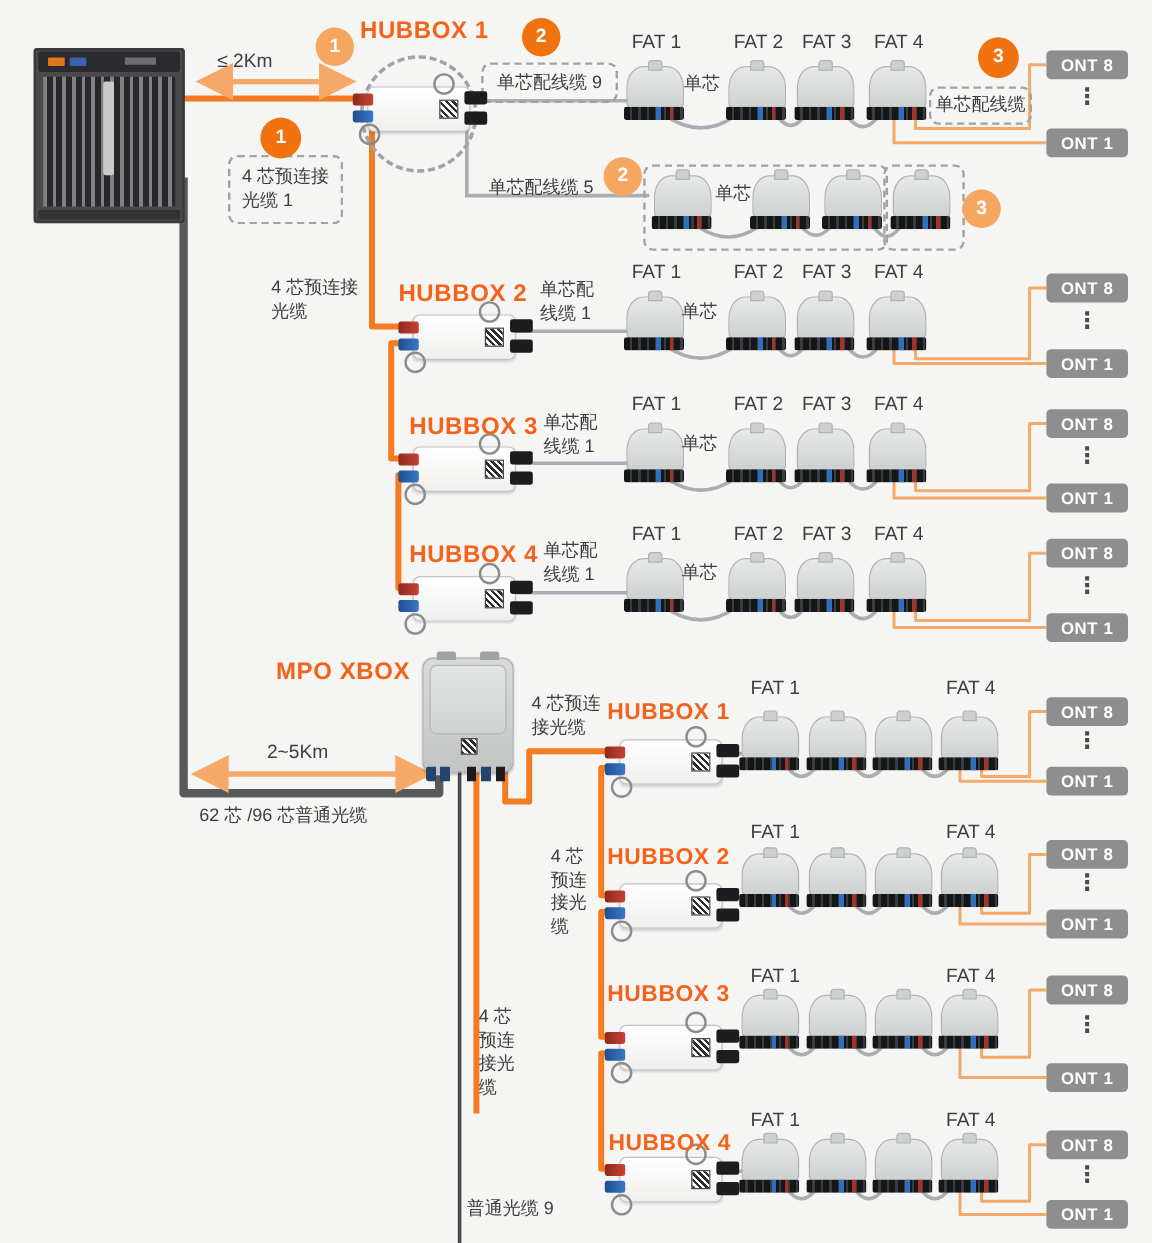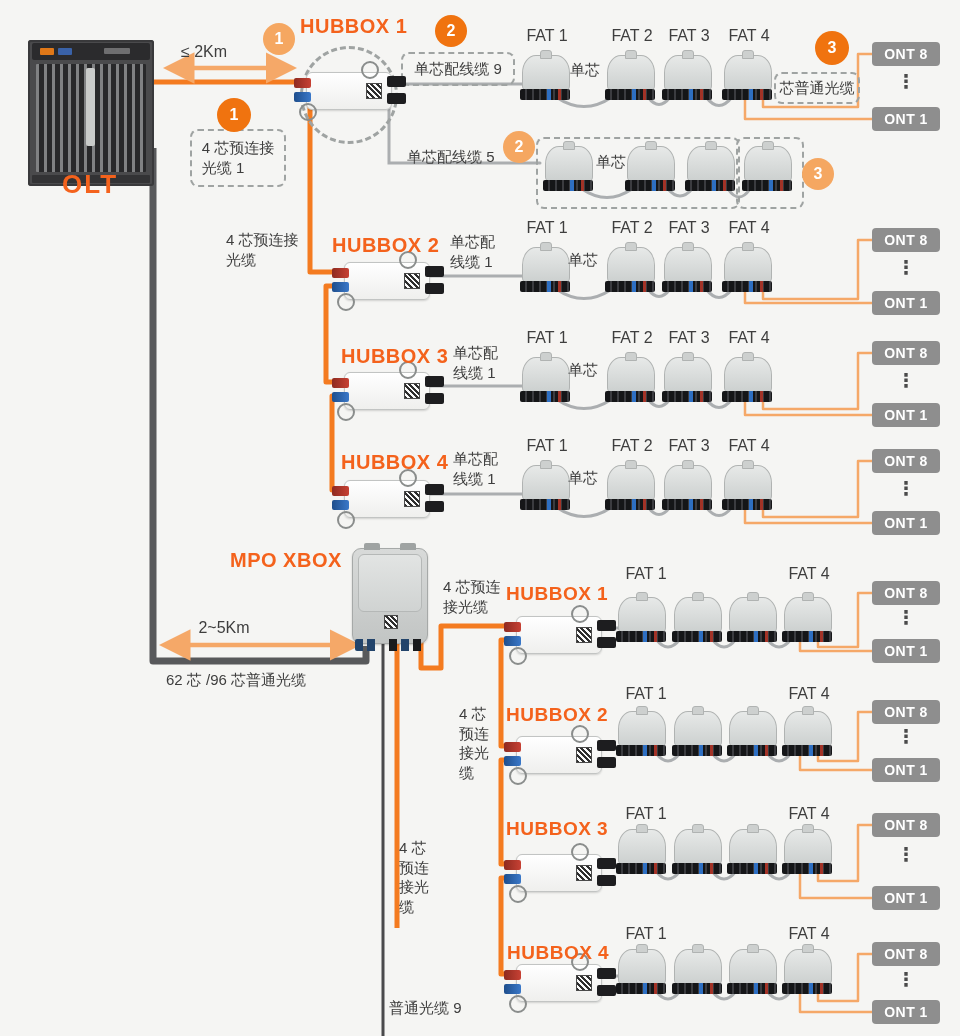--- a/index.html
+++ b/index.html
@@ -157,21 +157,20 @@
   <div class="olt">
     <i class="otop">
         <i class="b1"></i>
         <i class="b2"></i>
         <i class="lg"></i>
       </i>
     <i class="oslots"></i>
     <i class="octr"></i>
     <i class="obot"></i>
   </div>
-  <div class="lbl title olt-title" style="left:30px;top:168px;width:120px;">OLT</div>
 
   <div class="lbl dist" style="left:168px;top:42px;width:72px;">≤ 2Km</div>
   <div class="badge light" style="left:263px;top:23px;">1</div>
   <div class="title" style="left:300px;top:15px;">HUBBOX 1</div>
   <div class="dcircle" style="left:300px;top:46px;width:92px;height:92px;"></div>
   <div class="hub" style="left:306px;top:72px;">
     <i class="pr"></i>
       <i class="pb"></i>
     <i class="pk1"></i>
       <i class="pk2"></i>
@@ -188,21 +187,21 @@
   <div class="fatlbl" style="left:517px;top:27px;">FAT 1</div>
   <div class="fatlbl" style="left:602px;top:27px;">FAT 2</div>
   <div class="fatlbl" style="left:659px;top:27px;">FAT 3</div>
   <div class="fatlbl" style="left:719px;top:27px;">FAT 4</div>
   <div class="fat" style="left:522px;top:55px;"></div>
   <div class="fat" style="left:607px;top:55px;"></div>
   <div class="fat" style="left:664px;top:55px;"></div>
   <div class="fat" style="left:724px;top:55px;"></div>
   <div class="lbl" style="left:570px;top:60px;">单芯</div>
   <div class="badge dark" style="left:815px;top:31px;width:34px;height:34px;">3</div>
-  <div class="dbox" style="left:774px;top:72px;width:82px;height:28px;">芯普通光缆</div>
+  <div class="dbox" style="left:774px;top:72px;width:82px;height:28px;">单芯配线缆</div>
   <div class="ont" style="top:42px;">ONT 8</div>
   <div class="dots" style="top:70px;">⋮</div>
   <div class="ont" style="top:107px;">ONT 1</div>
 
   <div class="lbl" style="left:407px;top:147px;">单芯配线缆 5</div>
   <div class="badge light" style="left:503px;top:131px;">2</div>
   <div class="dbox" style="left:536px;top:137px;width:200px;height:68px;"></div>
   <div class="dbox" style="left:736px;top:137px;width:64px;height:68px;"></div>
   <div class="fat" style="left:545px;top:146px;"></div>
   <div class="fat" style="left:627px;top:146px;"></div>
@@ -289,21 +288,21 @@
   <div class="ont" style="top:511px;">ONT 1</div>
 
   <div class="title" style="left:230px;top:549px;">MPO XBOX</div>
   <div class="mpo">
     <i class="c1"></i>
       <i class="c2"></i>
     <i class="panel"></i>
     <i class="mqr"></i>
     <i class="mports"></i>
   </div>
-  <div class="lbl dist" style="left:184px;top:618px;width:80px;">2~5Km</div>
+  <div class="lbl dist" style="left:208px;top:618px;width:80px;">2~5Km</div>
   <div class="lbl" style="left:166px;top:670px;">62 芯 /96 芯普通光缆</div>
 
   <div class="lbl" style="left:443px;top:577px;">4 芯预连
 接光缆</div>
   <div class="title sm" style="left:506px;top:583px;">HUBBOX 1</div>
   <div class="hub" style="left:516px;top:616px;">
     <i class="pr"></i>
       <i class="pb"></i>
     <i class="pk1"></i>
       <i class="pk2"></i>

